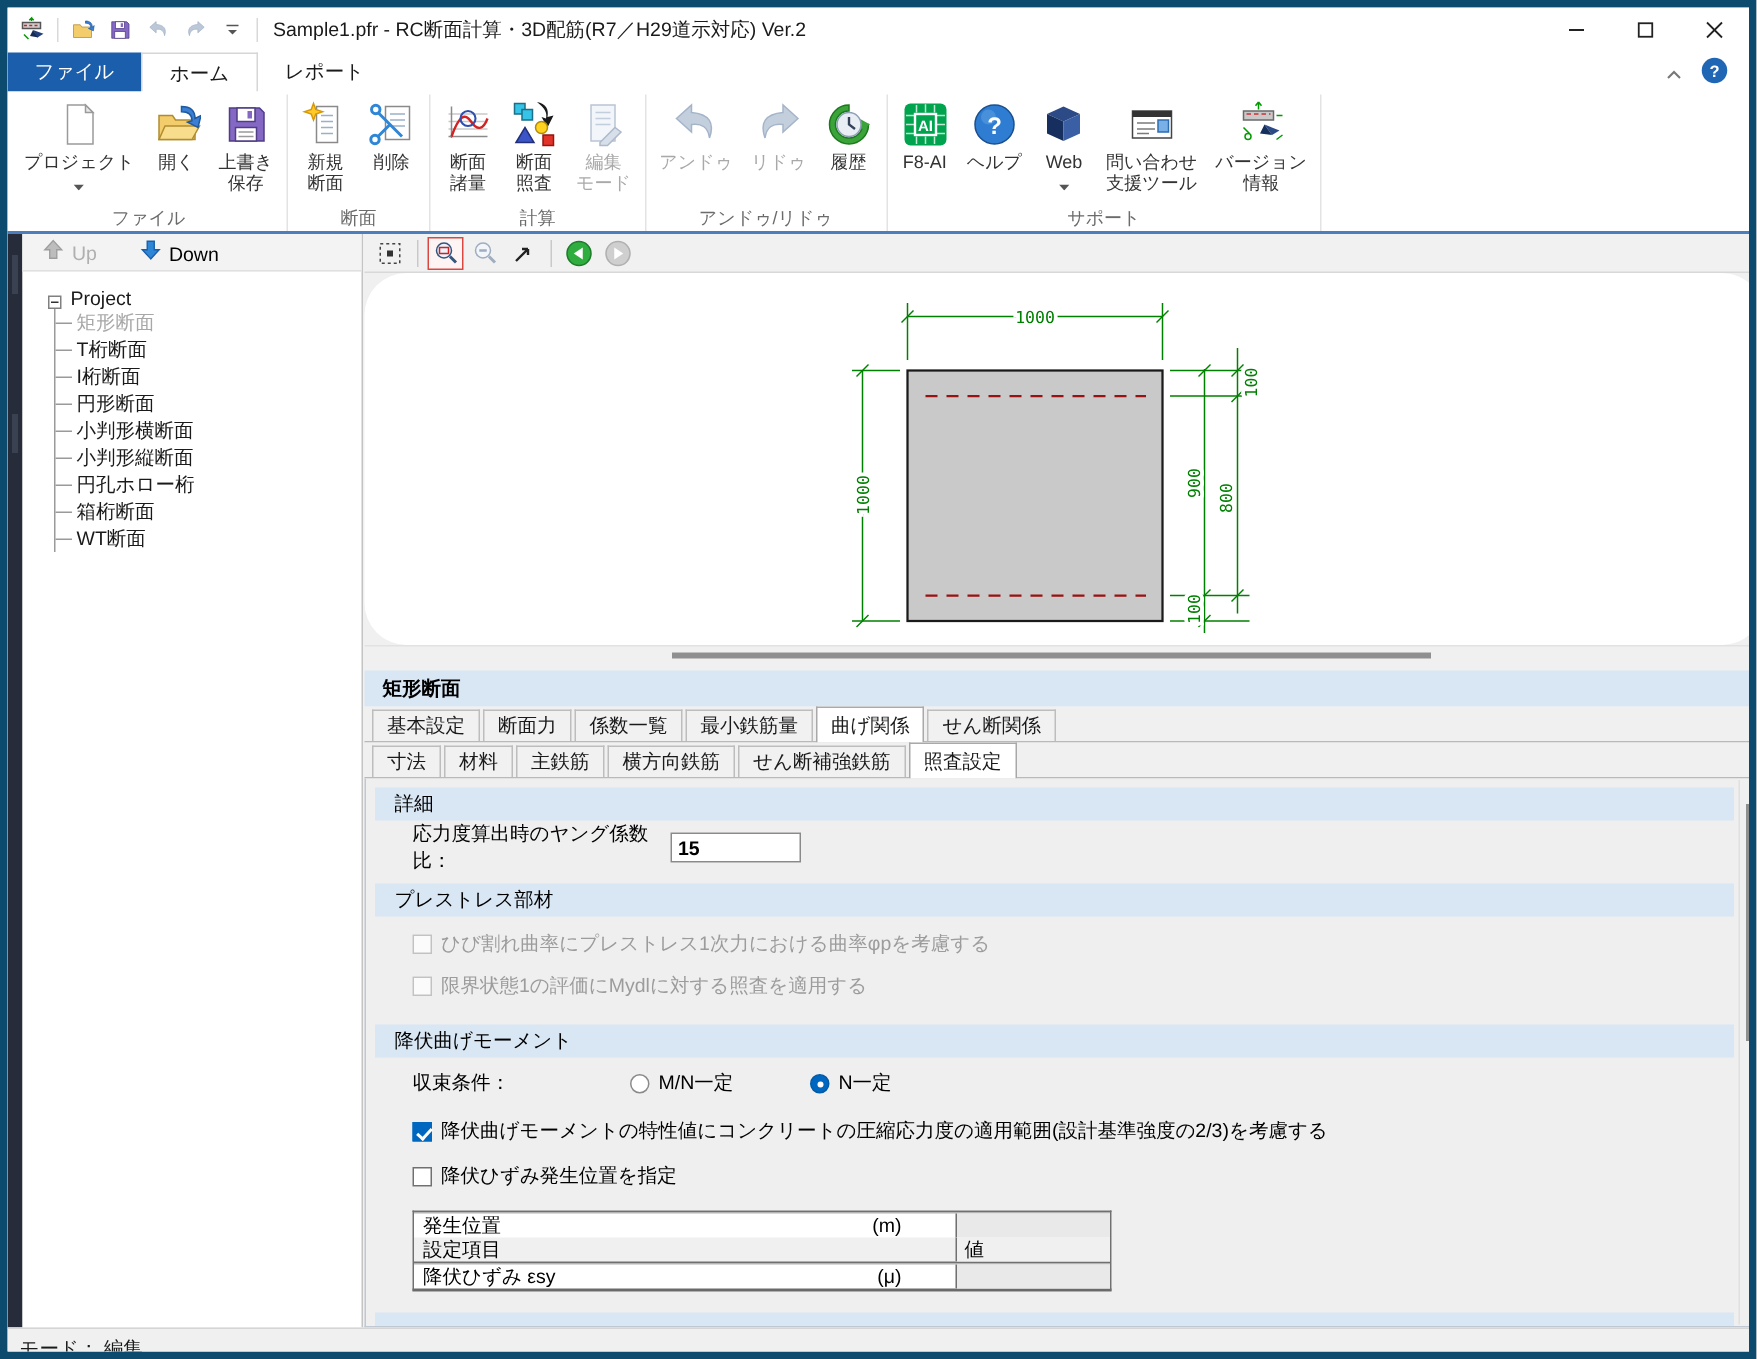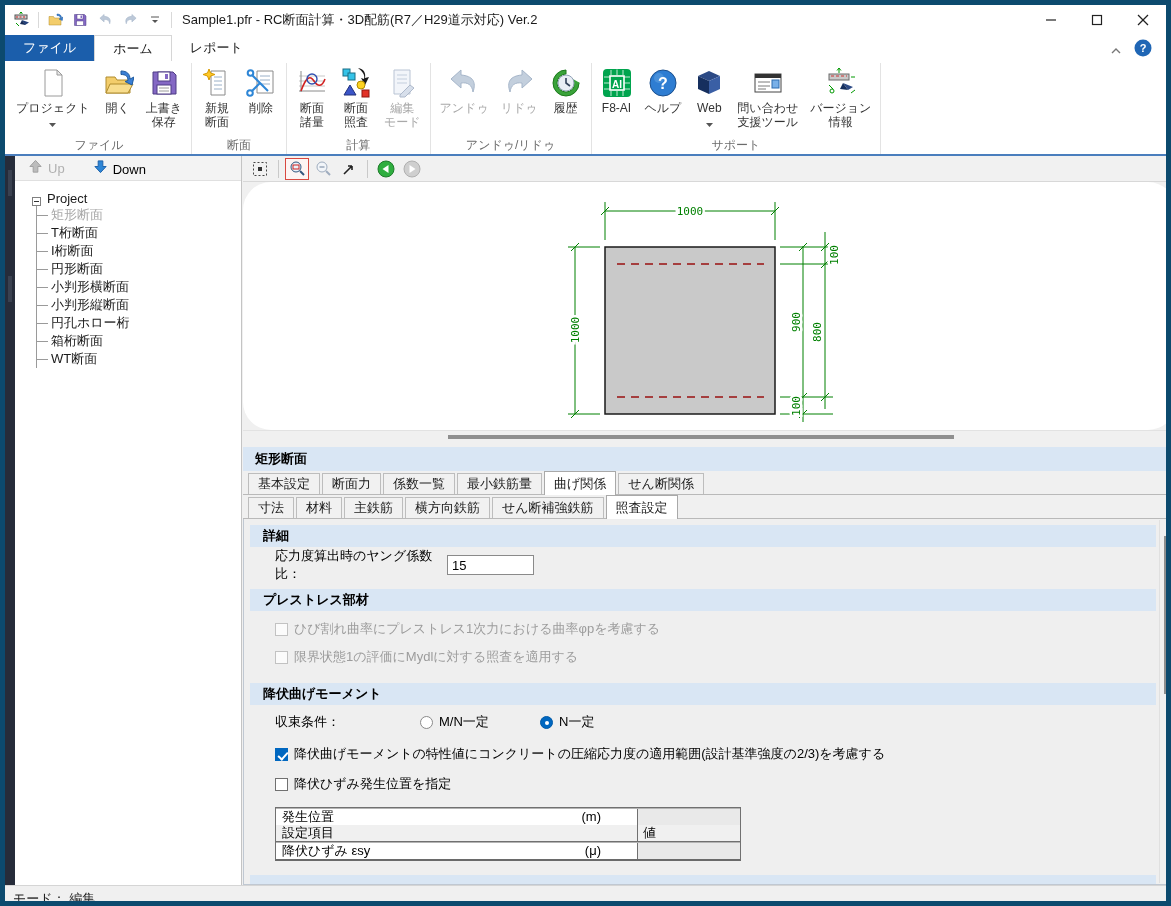--- a/index.html
+++ b/index.html
@@ -67,25 +67,25 @@
   .gapstrip { height:5px; background:#f0f0f0; }
   .sec-title { height:24px; background:#d9e6f4; font-size:13px; font-weight:bold; line-height:24px; padding-left:12px; }
 
   .tabs { display:flex; align-items:flex-end; background:#f0f0f0; height:24px; border-bottom:1px solid #b9b9b9; padding-left:5px; }
   .tab { height:21px; line-height:20px; padding:0 9px; font-size:13px; background:#f1f1f1; border:1px solid #bdbdbd; border-bottom:none; margin-right:2px; color:#1a1a1a; }
   .tab.active { background:#fff; height:24px; line-height:23px; margin-bottom:-1px; border-color:#a9a9a9; }
 
   
   .prop-panel { flex:1; background:#efefef; border:1px solid #c0c8d2; border-top:none; position:relative; overflow:hidden; }
   .prop-inner { position:absolute; left:1px; top:1px; right:17px; bottom:0; overflow:hidden; }
-  .sec-h { height:22px; line-height:22px; background:#d9e6f4; font-weight:bold; font-size:13px; padding-left:13px; margin:0 2px 0 5px; }
+  .sec-h { height:22px; line-height:22px; background:#d9e6f4; font-weight:normal; font-size:13px; padding-left:13px; margin:0 2px 0 5px; }
   .sec-h.partial { height:14px; overflow:hidden; margin-top:14px; }
   .prow { display:flex; align-items:center; padding-left:30px; font-size:13px; height:20px; }
   .field-label { width:172px; }
-  .yinput { width:87px; height:20px; border:1px solid #8a8a8a; font-size:13px; font-family:inherit; padding:0 4px; background:#fff; }
+  .yinput { width:87px; height:20px; border:1px solid #8a8a8a; font-size:13px; font-family:inherit; padding:0 4px; background:#fff;font-weight:bold; }
   .check { display:flex; align-items:center; gap:6px; padding-left:30px; font-size:13px; height:16px; }
   .cb { width:13px; height:13px; border:1px solid #707070; background:#fff; flex:none; position:relative; }
   .check.disabled .cb { border-color:#c2c2c2; background:#fbfbfb; }
   .check.disabled .cb-label { color:#9c9c9c; }
   .check.checked .cb { background:#0067c0; border-color:#0067c0; }
   .check.checked .cb::after { content:""; position:absolute; left:4px; top:1px; width:4px; height:8px; border:solid #fff; border-width:0 2px 2px 0; transform:rotate(42deg); }
   .radio { display:flex; align-items:center; gap:6px; font-size:13px; }
   .rb { width:13px; height:13px; border:1px solid #8a8a8a; border-radius:50%; background:#fff; position:relative; flex:none; }
   .radio.selected .rb { background:#0067c0; border-color:#005aa8; }
   .radio.selected .rb::after { content:""; position:absolute; left:4px; top:4px; width:4px; height:4px; border-radius:50%; background:#fff; }

